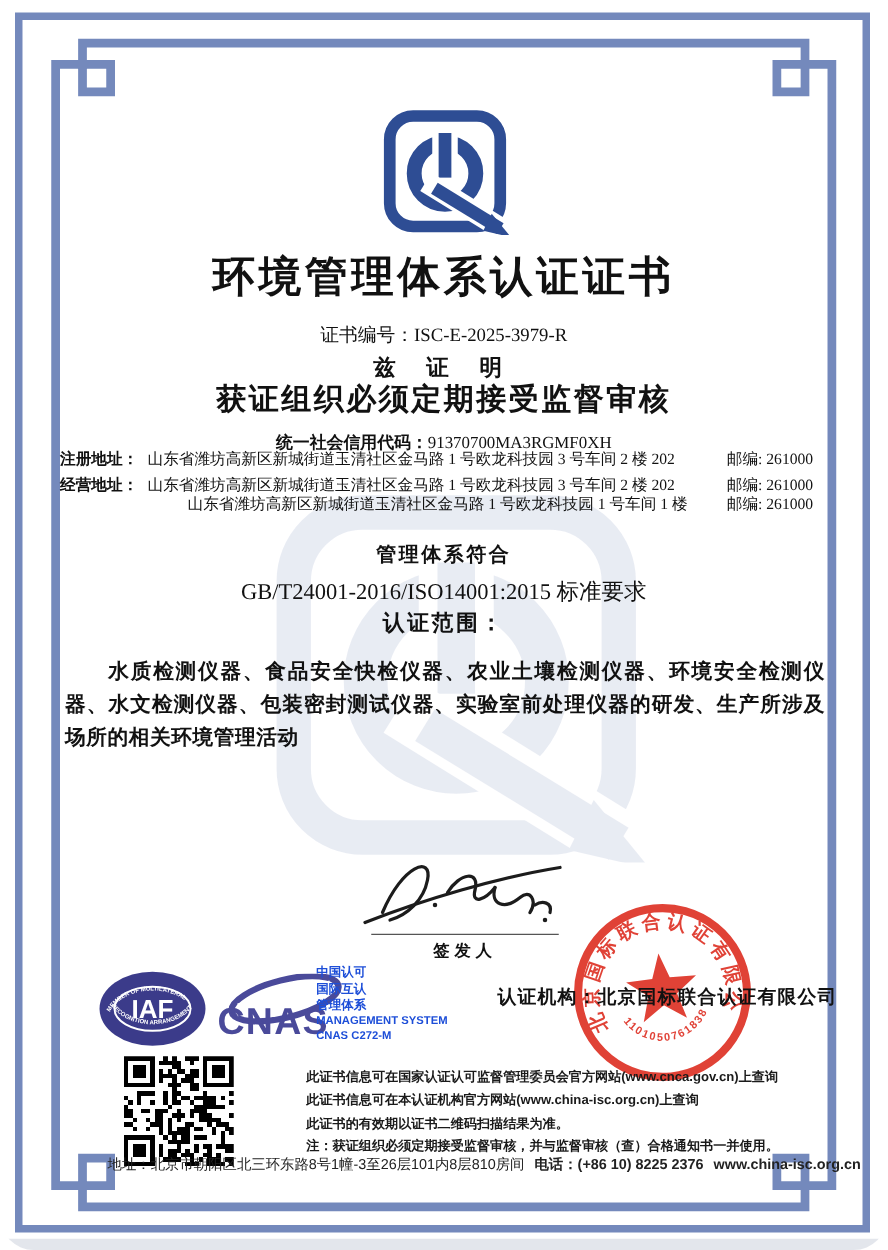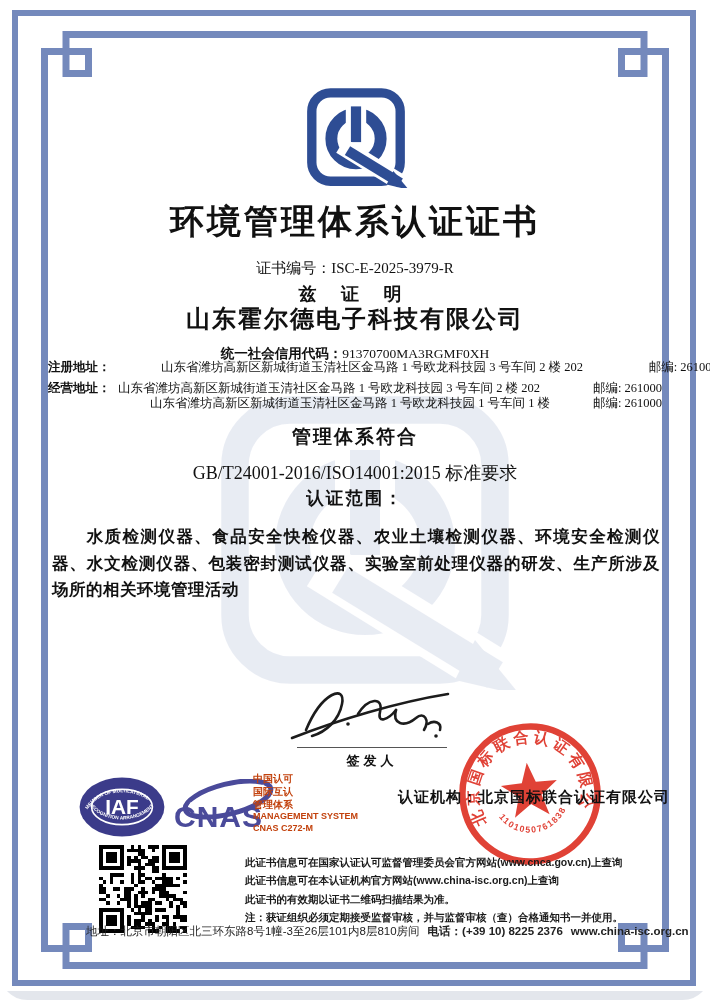--- a/index.html
+++ b/index.html
@@ -21,25 +21,25 @@
   .hereby { top:282px; font-size:18px; font-weight:bold; letter-spacing:10px; }
   .company { top:303px; font-size:24px; font-weight:bold; letter-spacing:2px; }
   .creditcode { top:345px; font-size:13.5px; }
   .creditcode .lab { font-weight:bold;margin-top:44px; }
 
   
   .addr-row { left:48px; width:614px; display:flex; font-size:12.5px; line-height:1.2; white-space:nowrap; }
   .addr-row .lab { font-weight:bold; width:70px; flex:0 0 70px; }
   .addr-row .txt { flex:1; }
   .addr-row .txt.centered { text-align:center; }
-  .addr-row .postal { flex:0 0 92px; text-align:right; }
-  .a1 { top:360px;gap:43px; } .a2 { top:381px; } .a3 { top:396px;padding-left:12px; }
-
-  
-  .sys { top:424px; font-size:19px; font-weight:bold; letter-spacing:2px; }
+  .addr-row .postal { flex:0 0 92px; text-align:center; }
+  .a1 { top:360px; } .a2 { top:381px; } .a3 { top:396px;padding-left:12px; }
+
+  
+  .sys { top:434px; font-size:16px; font-weight:bold; letter-spacing:2px; }
   .std { top:461px; font-size:18px; }
   .scopelab { top:486px; font-size:17.5px; font-weight:bold; letter-spacing:2px; }
   .scope { left:52px; top:524px; width:608px; font-size:16.5px; font-weight:bold;
            line-height:1.62; text-indent:2.1em; letter-spacing:.5px; text-align:justify; }
 
   
   .dates { left:86px; top:613px; font-size:15.5px; line-height:1.5; }
   .dates .lab { font-weight:bold; }
 
   
@@ -49,21 +49,21 @@
             font-size:13px; font-weight:bold; letter-spacing:4px;
             font-family:"Liberation Sans","DejaVu Sans",sans-serif; }
 
   
   .seal { left:456px; top:720px; width:148px; height:148px; transform:rotate(-6deg); opacity:.92; }
 
   
   .iaf { left:78px; top:774px; width:88px; height:66px; }
   .cnas { left:168px; top:779px; width:120px; height:58px; }
   .accred-block { left:253px; top:772px; font-family:"Liberation Sans","DejaVu Sans",sans-serif;
-                  color:#c2410c; line-height:1.3; }
+                  color:#1d4ed8; line-height:1.3; }
   .accred-block .cn { font-size:10px; font-weight:bold; }
   .accred-block .en { font-size:9px; font-weight:bold; }
   .issuer { left:368px; top:788px; font-size:15px; font-weight:bold; letter-spacing:1px; white-space:nowrap;margin-left:30px; }
 
   
   .qr { left:99px; top:845px; width:88px; height:88px; background:#fff; }
   .notes { left:245px; top:853px; width:402px; font-size:10.5px; font-weight:600;
            line-height:1.74; font-family:"Liberation Sans","DejaVu Sans",sans-serif; color:#1a1a1a; }
 
   
@@ -103,21 +103,21 @@
 
   <svg class="abs watermark" viewBox="0 0 120 120">
     <use href="#isc-mark"></use>
   </svg>
 
   <div class="abs center title">环境管理体系认证证书</div>
   <div class="abs center certno">
     <span>证书编号：</span><span>ISC-E-2025-3979-R</span>
   </div>
   <div class="abs center hereby">兹 证 明</div>
-  <div class="abs center company">山东霍尔德电子科技有限公司</div>
+  <div class="abs center company">获证组织必须定期接受监督审核</div>
   <div class="abs center creditcode">
     <span class="lab">统一社会信用代码：</span><span>91370700MA3RGMF0XH</span>
   </div>
 
   <div class="abs addr-row a1">
     <span class="lab">注册地址：</span>
     <span class="txt">山东省潍坊高新区新城街道玉清社区金马路 1 号欧龙科技园 3 号车间 2 楼 202</span>
     <span class="postal">邮编: 261000</span>
   </div>
   <div class="abs addr-row a2">
@@ -426,16 +426,16 @@
   </div>
 
   <div class="abs notes">
     <div>此证书信息可在国家认证认可监督管理委员会官方网站(www.cnca.gov.cn)上查询</div>
     <div>此证书信息可在本认证机构官方网站(www.china-isc.org.cn)上查询</div>
     <div>此证书的有效期以证书二维码扫描结果为准。</div>
     <div>注：获证组织必须定期接受监督审核，并与监督审核（查）合格通知书一并使用。</div>
   </div>
 
   <div class="abs footer">
-    <span>地址：北京市朝阳区北三环东路8号1幢-3至26层101内8层810房间</span><span class="b">电话：(+39 10) 8225 2376</span><span class="b">www.china-isc.org.cn</span>
+    <span>地址：北京市朝阳区北三环东路8号1幢-3至26层101内8层810房间</span><span class="b">电话：(+86 10) 8225 2376</span><span class="b">www.china-isc.org.cn</span>
   </div>
 
 </div>
 
 </body></html>

